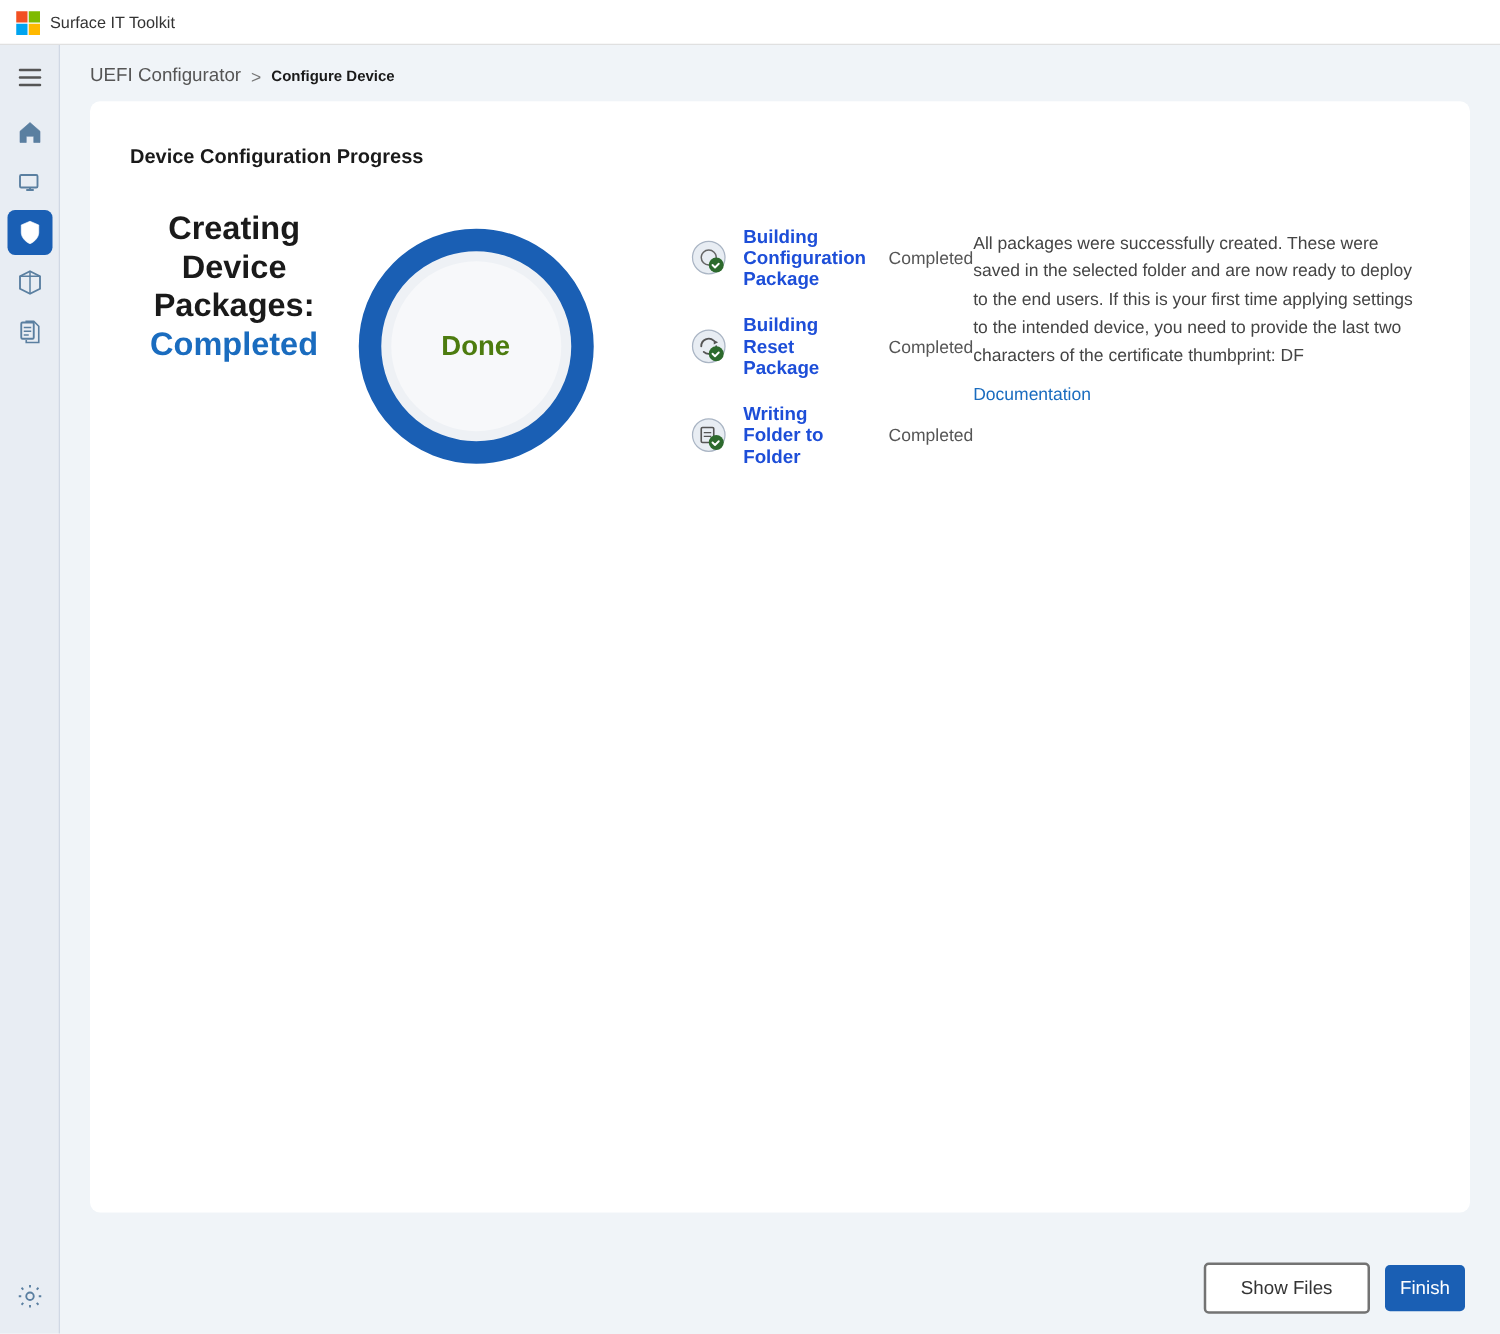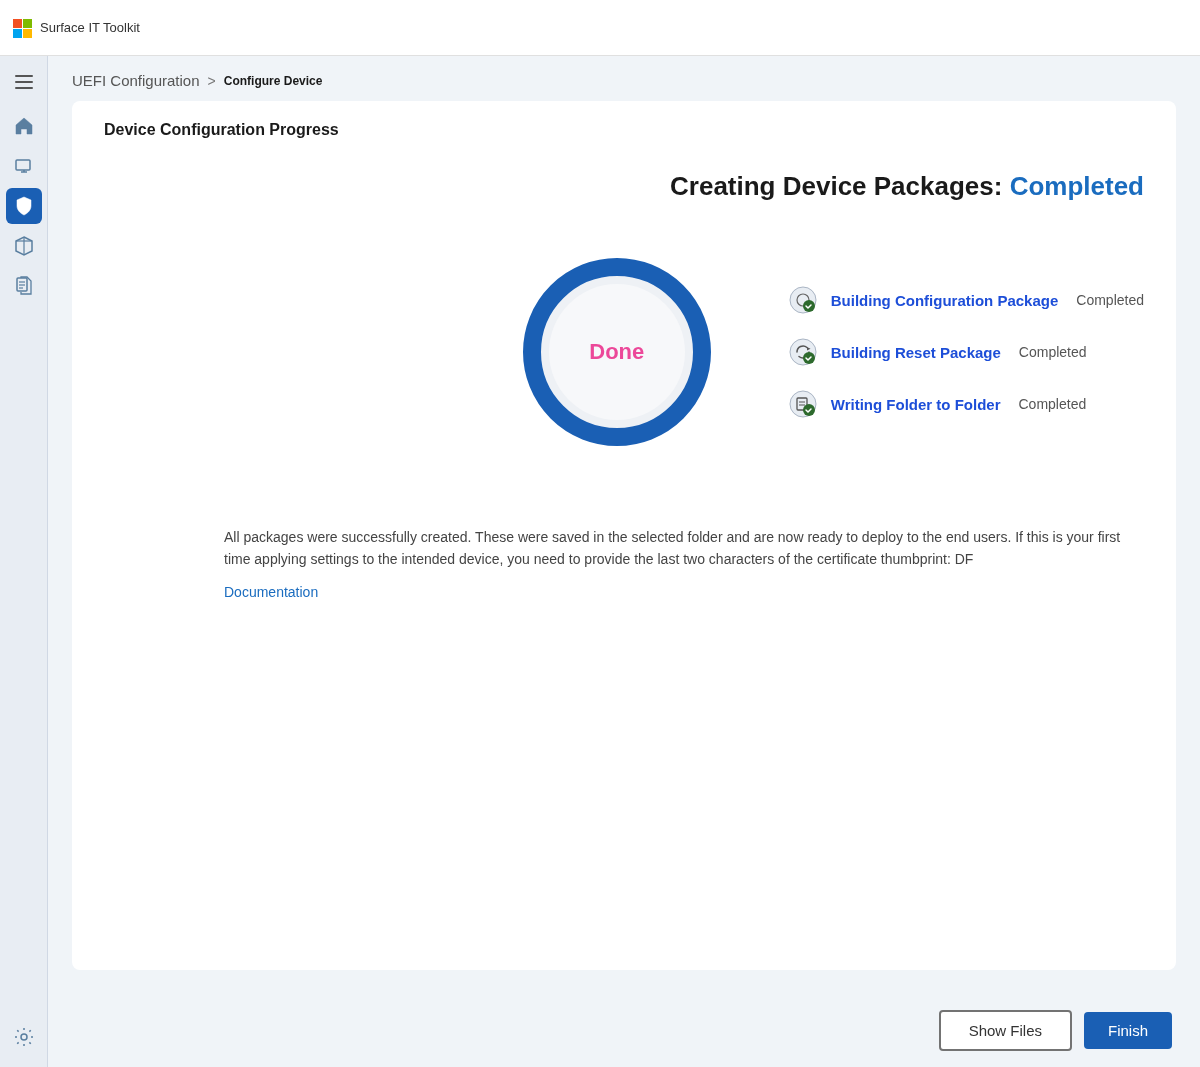--- a/index.html
+++ b/index.html
@@ -9,21 +9,21 @@
       width: 1200px;
       height: 1067px;
       overflow: hidden;
       display: flex;
       flex-direction: column;
     }
 
     
     .titlebar {
       background: #ffffff;
-      height: 56px;
+      height: 36px;
       display: flex;
       align-items: center;
       padding: 16px 12px;
       border-bottom: 1px solid #e0e0e0;
       flex-shrink: 0;
       text-align: center;
     }
     .titlebar-logo {
       width: 20px;
       height: 20px;
@@ -130,37 +130,37 @@
       font-size: 12px;
       color: #1a1a1a;
       font-weight: 700;
     }
 
     
     .main-card {
       margin: 0 24px 24px 24px;
       background: #ffffff;
       border-radius: 8px;
-      padding: 20px 32px 32px 32px;
+      padding: 36px 32px 32px 32px;
       flex: 1;
       overflow: auto;
     }
 
     .section-title {
       font-size: 16px;
       font-weight: 700;
       color: #1a1a1a;
       margin-bottom: 32px;
     }
 
     
     .progress-area {
       display: flex;
-      flex-direction: column;
-      align-items: flex-end;
+      flex-direction: row;
+      align-items: flex-start;
     }
 
     .headline {
       font-size: 26px;
       font-weight: 600;
       color: #1a1a1a;
       margin-bottom: 40px;
       text-align: center;
     }
     .headline-completed {
@@ -186,21 +186,21 @@
       width: 220px;
       height: 220px;
     }
     .donut-label {
       position: absolute;
       top: 50%;
       left: 50%;
       transform: translate(-50%, -50%);
       font-size: 22px;
       font-weight: 600;
-      color: #ec4899;
+      color: #4d7c0f;
     }
 
     
     .task-list {
       display: flex;
       flex-direction: column;
       gap: 20px;
     }
     .task-item {
       display: flex;
@@ -258,21 +258,21 @@
       background: #ffffff;
       border: 2px solid #737373;
       border-radius: 4px;
       font-size: 15px;
       color: #333;
       cursor: pointer;
       font-family: 'Segoe UI', Arial, sans-serif;
     }
 
     .btn-primary {
-      padding: 10px 24px;
+      padding: 10px 12px;
       background: #1a5fb4;
       border: none;
       border-radius: 4px;
       font-size: 15px;
       color: #ffffff;
       cursor: pointer;
       font-family: 'Segoe UI', Arial, sans-serif;
     }
 
     
@@ -348,21 +348,21 @@
       <svg class="nav-icon-svg" viewBox="0 0 22 22" fill="none">
         <circle cx="11" cy="11" r="3" stroke="#5a7fa0" stroke-width="1.5" fill="none"></circle>
         <path d="M11 2v2M11 18v2M2 11h2M18 11h2M4.22 4.22l1.42 1.42M16.36 16.36l1.42 1.42M4.22 17.78l1.42-1.42M16.36 5.64l1.42-1.42" stroke="#5a7fa0" stroke-width="1.5"></path>
       </svg>
     </div>
   </div>
 
   <div class="content-area">
 
     <div class="breadcrumb-bar">
-      <span class="breadcrumb-inactive">UEFI Configuration</span>
+      <span class="breadcrumb-inactive">UEFI Configurator</span>
       <span class="breadcrumb-separator">&gt;</span>
       <span class="breadcrumb-active">Configure Device</span>
     </div>
 
     <div class="main-card">
       <div class="section-title">Device Configuration Progress</div>
 
       <div class="progress-area">
 
         <div class="headline">

